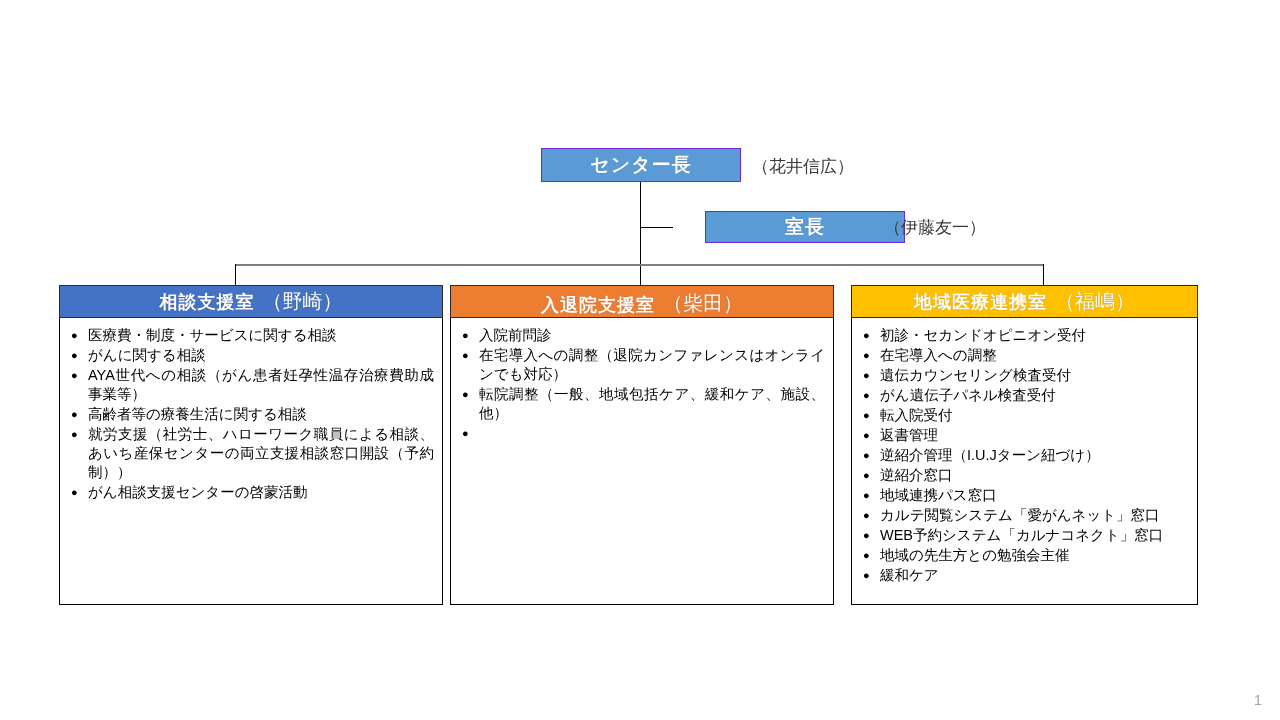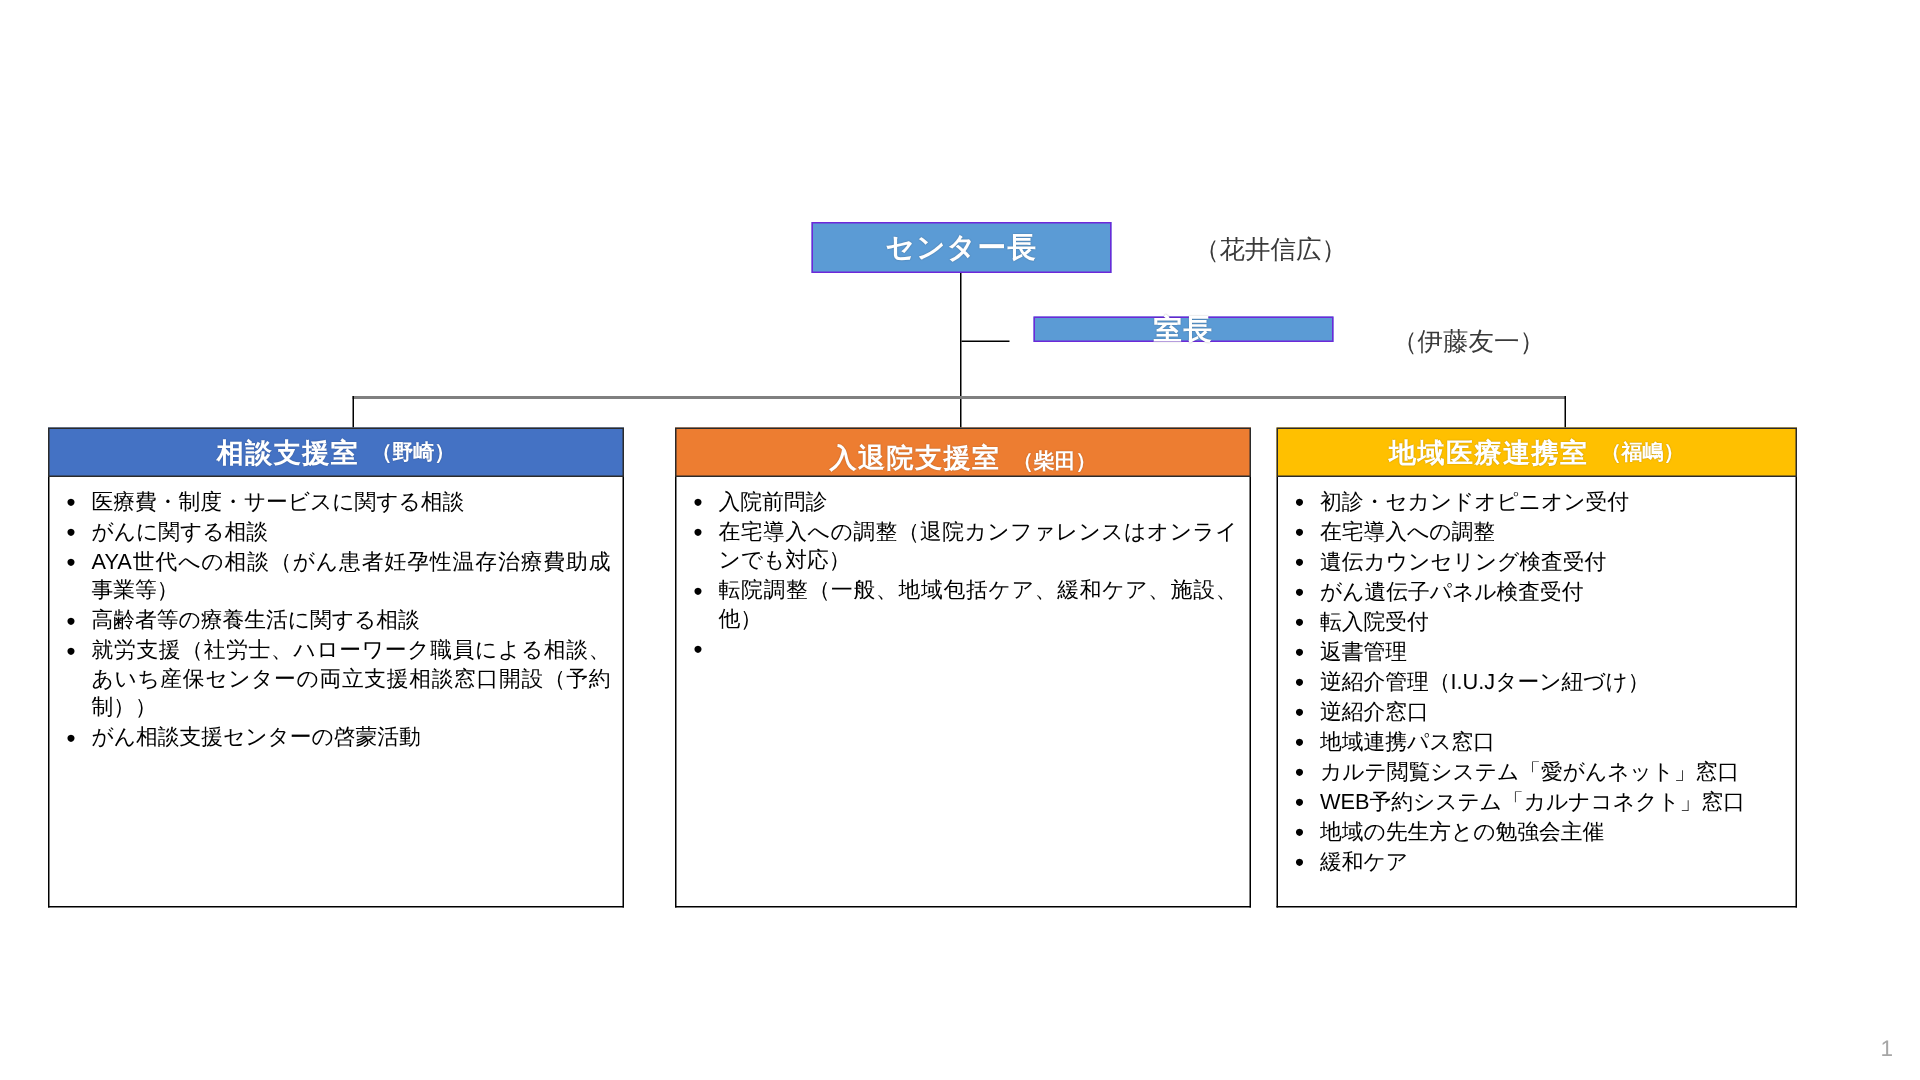--- a/index.html
+++ b/index.html
@@ -36,33 +36,32 @@
     text-shadow: 0 0 1px rgba(0,0,0,0.35);
   }
   #box-center-director {
     left: 541px;
     top: 148px;
     width: 200px;
     height: 34px;
     font-size: 19px;
   }
   #box-room-chief {
-    left: 689px;
+    left: 705px;
     top: 211px;
     width: 200px;
-    height: 17px;
+    height: 32px;
     font-size: 19px;
   }
 
   .person-name {
     position: absolute;
     font-size: 17px;
     color: #3a3a3a;
     white-space: nowrap;
-    margin-left: 44px;
   }
   #name-center-director {
     left: 752px;
     top: 155px;
   }
   #name-room-chief {
     left: 884px;
     top: 216px;
   }
 
@@ -110,40 +109,40 @@
   }
 
   
   .dept {
     position: absolute;
     top: 285px;
     width: 384px;
     height: 320px;
     box-sizing: border-box;
   }
-  #dept-consult  { left: 32px;  }
+  #dept-consult  { left: 59px;  }
   #dept-admit    { left: 450px; }
   #dept-regional { left: 851px; width: 347px; }
 
   .dept-header {
     height: 33px;
     box-sizing: border-box;
     border: 1px solid #2b2b2b;
     display: flex;
     align-items: center;
     justify-content: center;
     color: #ffffff;
     font-weight: bold;
     font-size: 18px;
     letter-spacing: 1px;
     text-shadow: 0 0 1px rgba(0,0,0,0.3);
   }
   .dept-header .dept-lead {
-    font-size: 14px;
-    font-weight: bold;
+    font-size: 20px;
+    font-weight: normal;
     margin-left: 8px;
     letter-spacing: 0;
   }
   #dept-consult  .dept-header { background: #4472C4; }
   #dept-admit    .dept-header { background: #ED7D31; align-items: flex-end; }
   #dept-regional .dept-header { background: #FFC000; }
 
   .dept-body {
     height: 287px;
     box-sizing: border-box;

